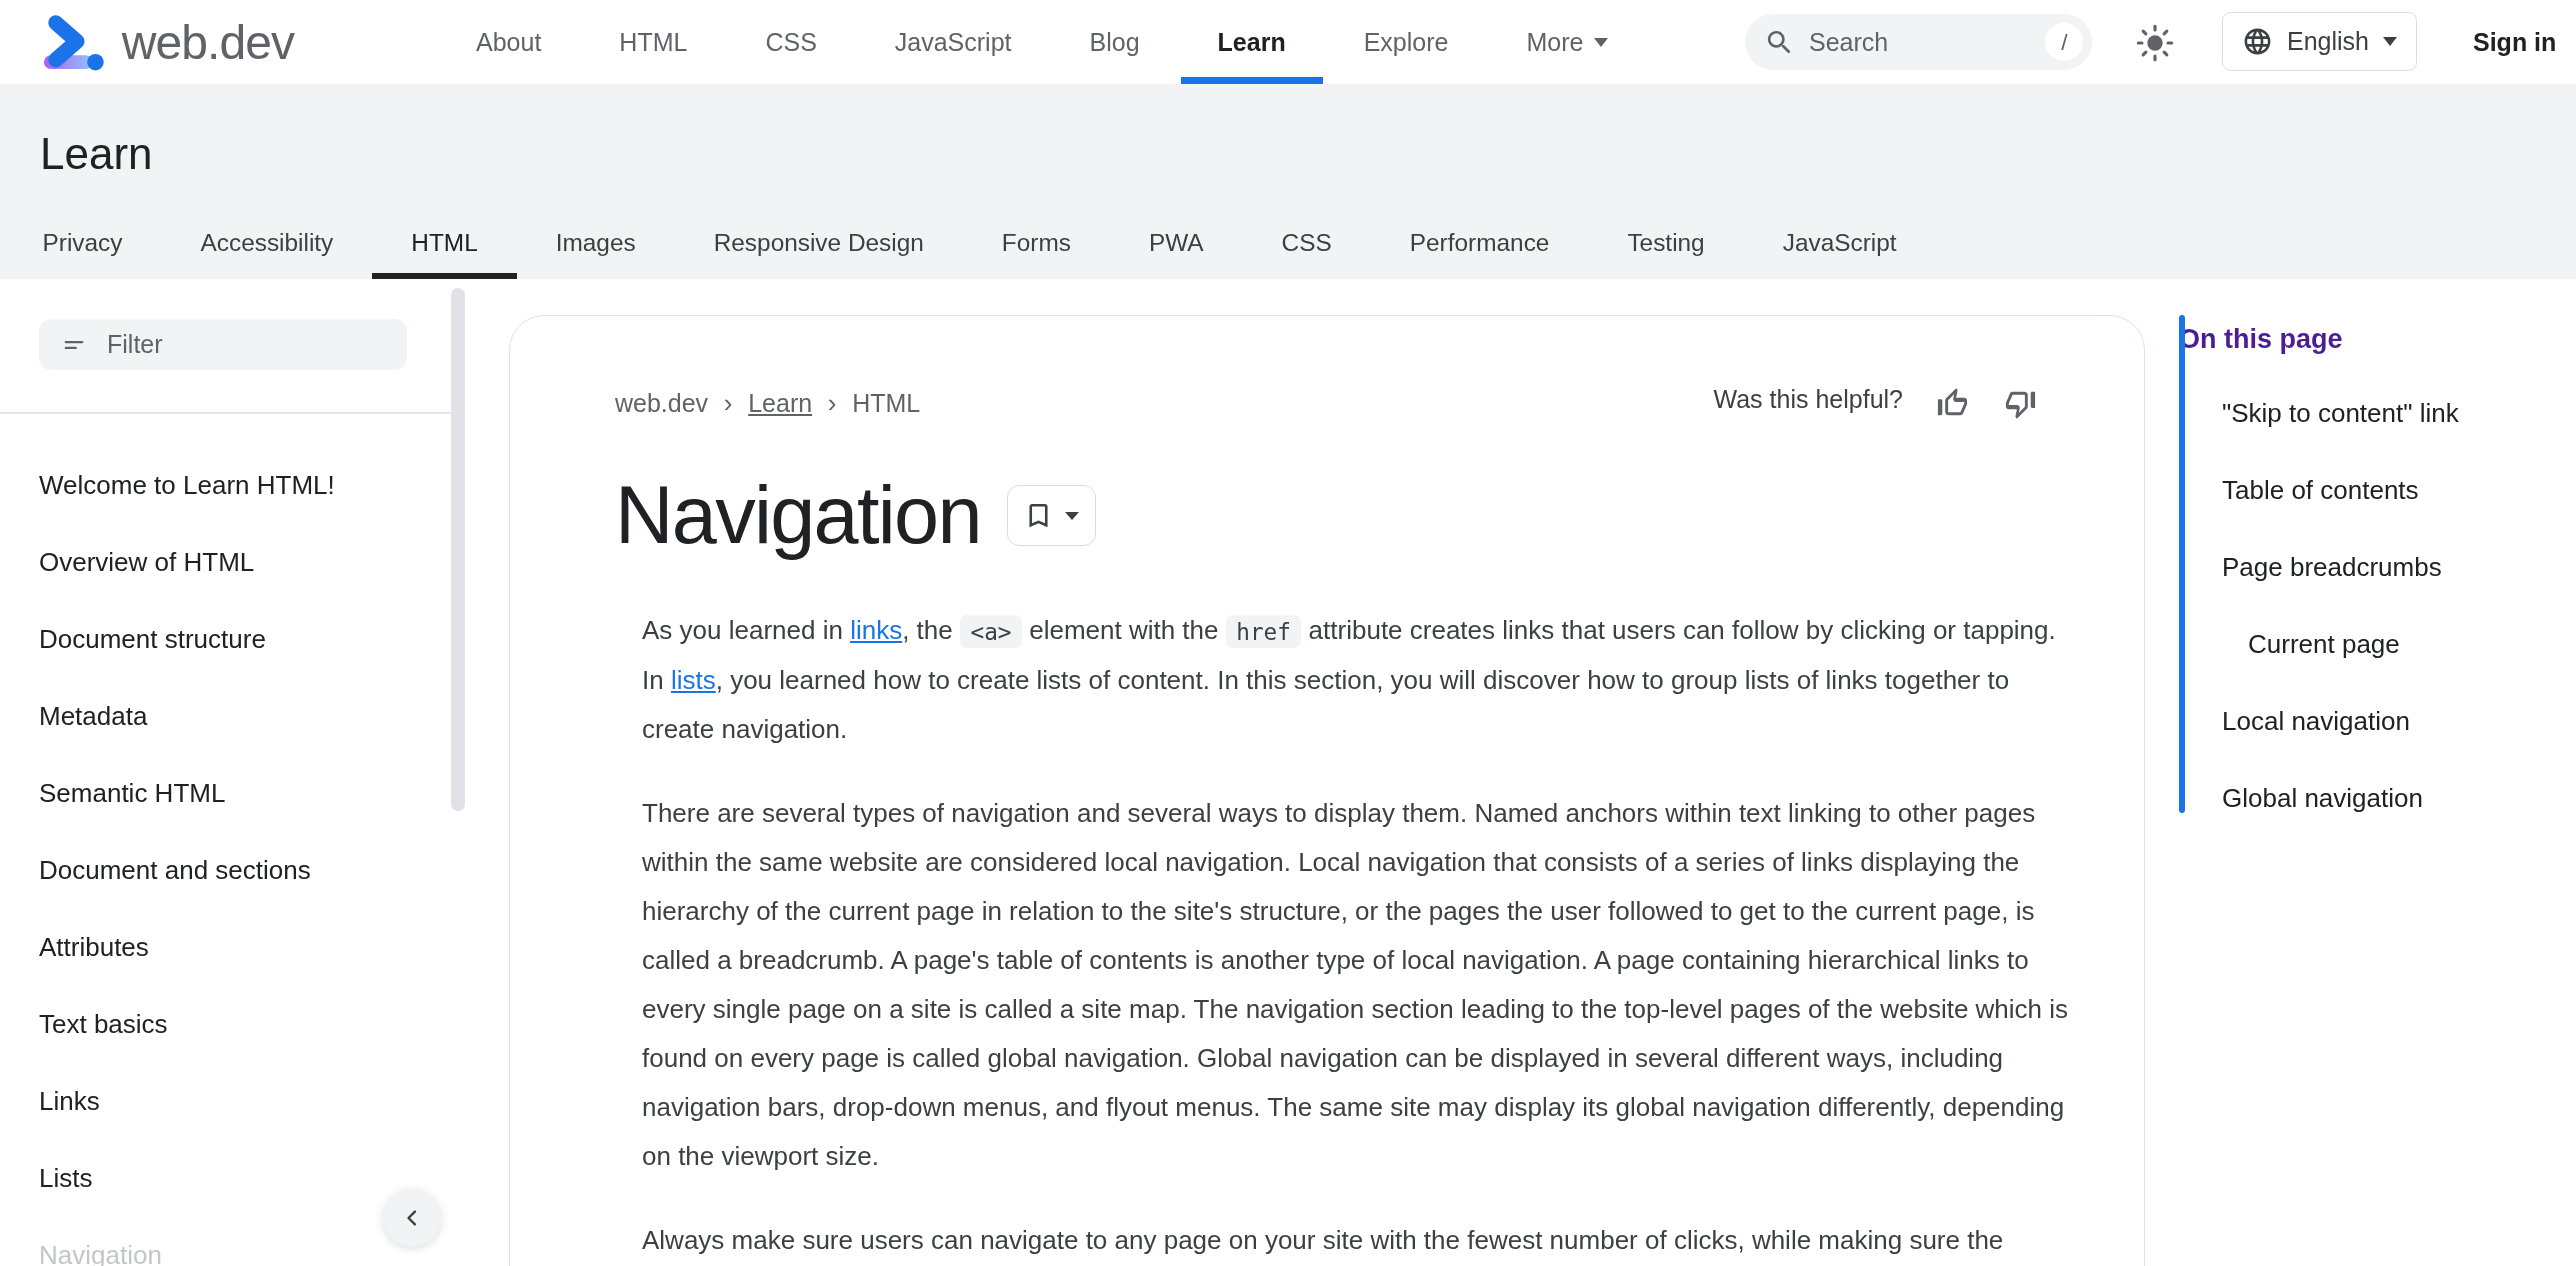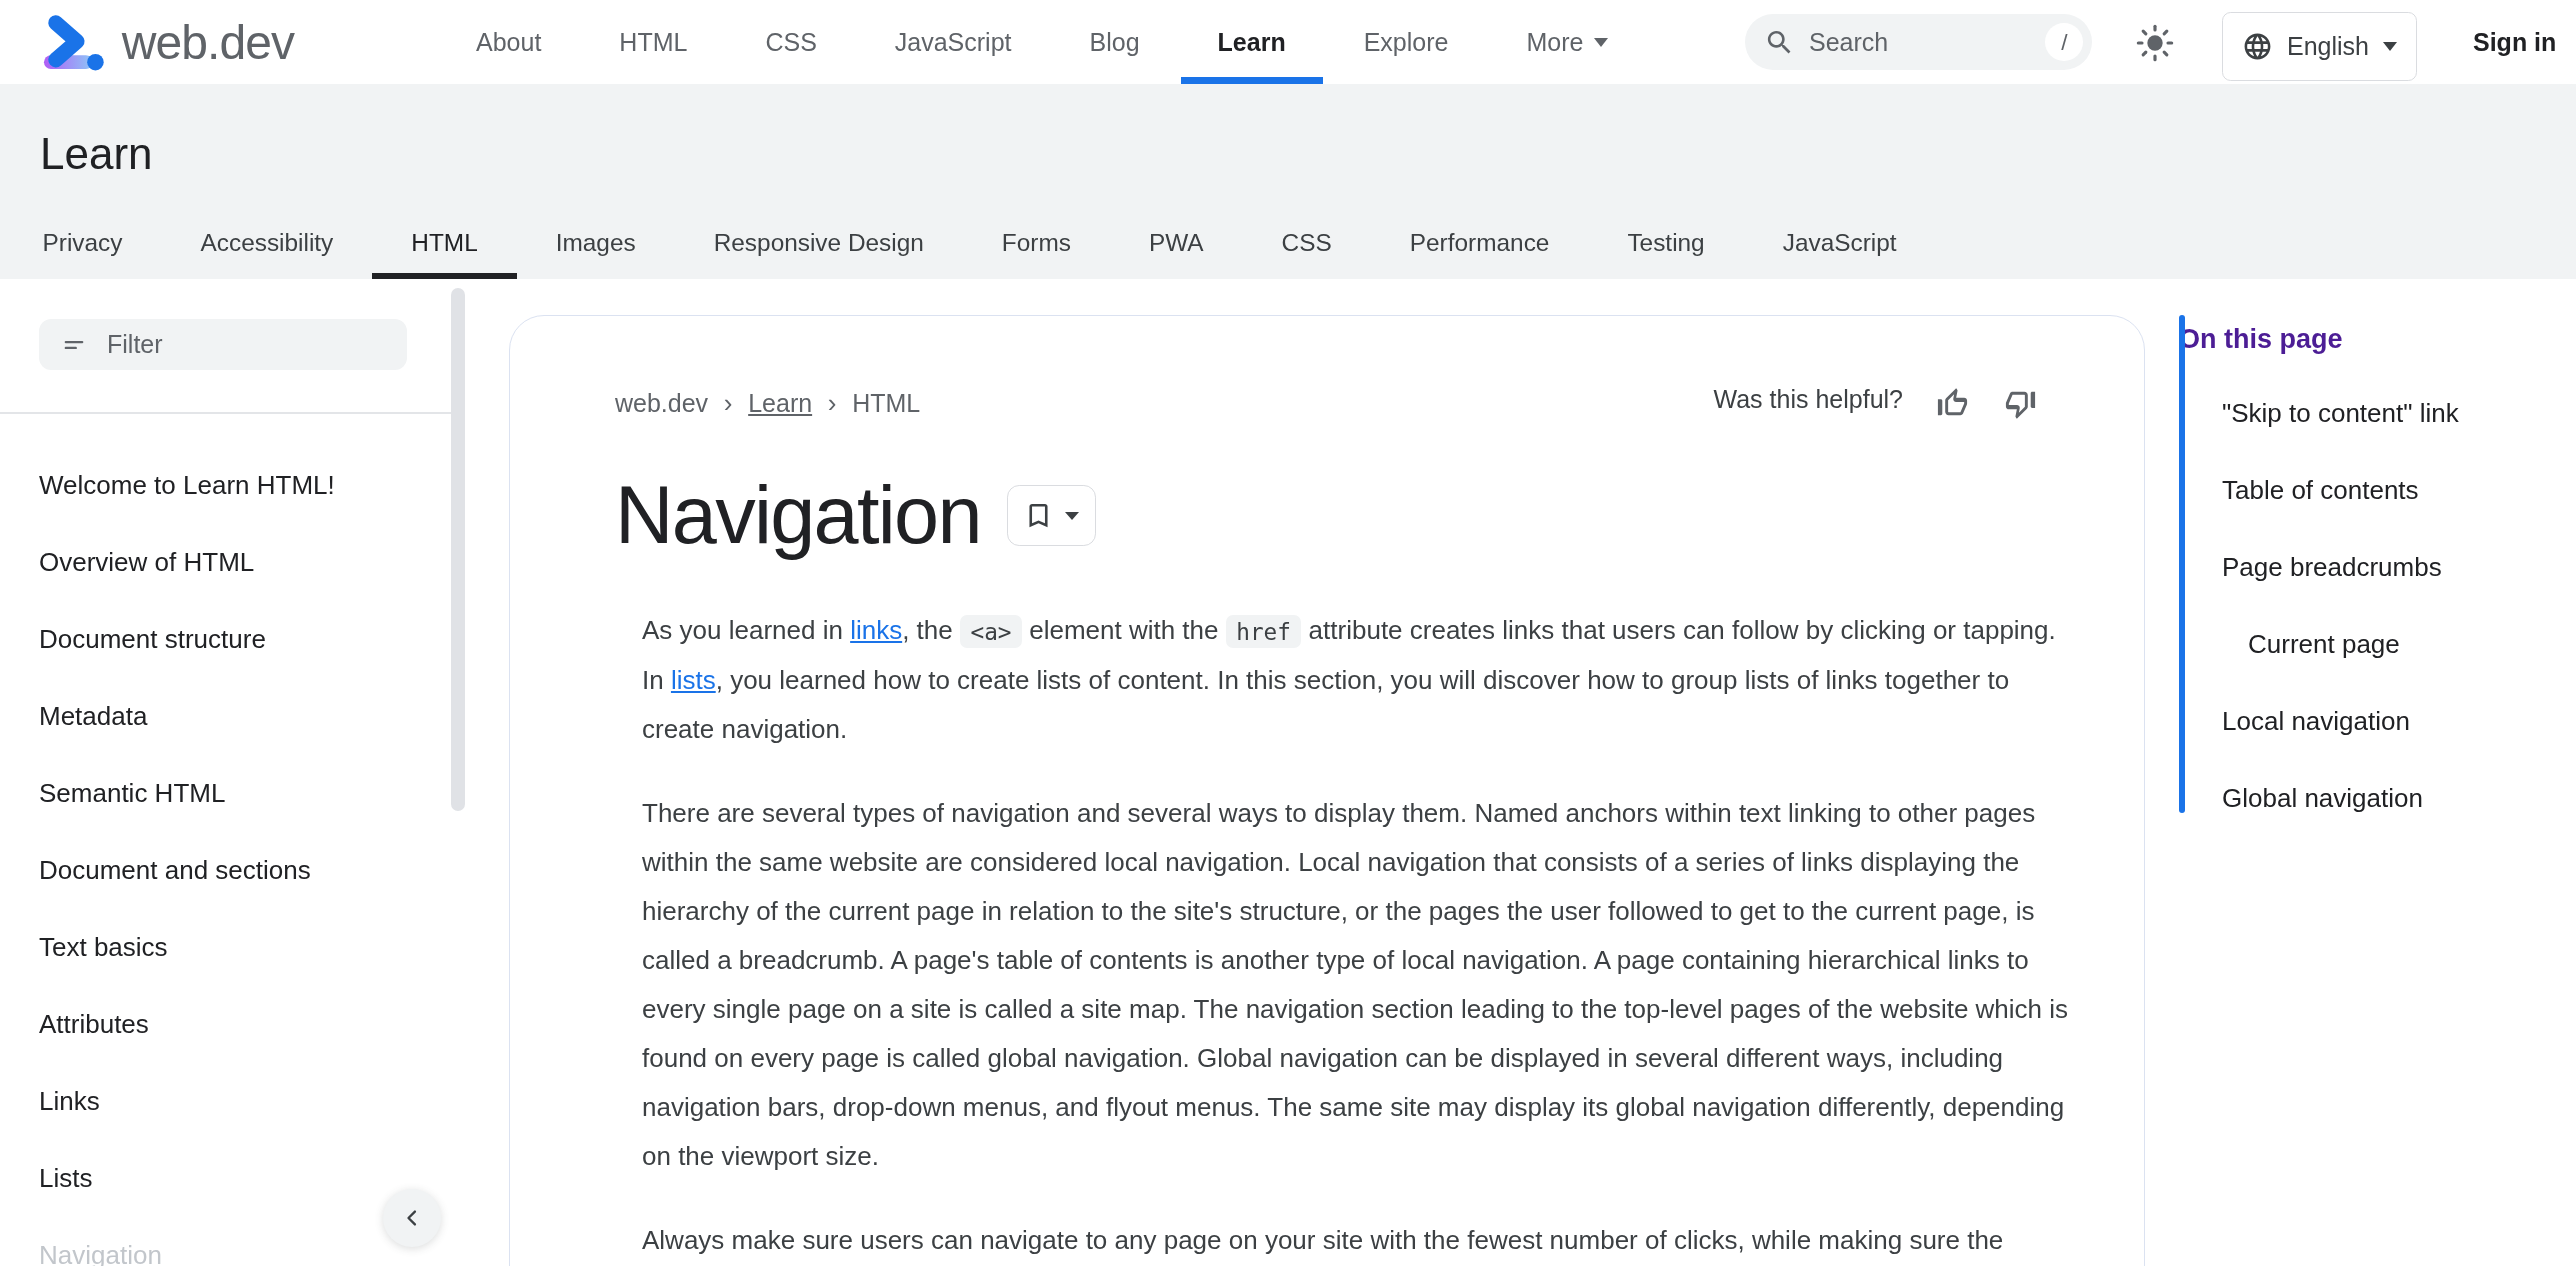--- a/index.html
+++ b/index.html
@@ -18,21 +18,21 @@
   .nav-item.active::after { content:""; position:absolute; left:-37px; right:-37px; bottom:0;
     height:7px; background:#1a73e8; }
   .caret { width:0; height:0; border-left:7.8px solid transparent; border-right:7.8px solid transparent;
     border-top:9.6px solid #5f6368; display:inline-block; }
   .search-pill { position:absolute; left:1745px; top:14px; width:347px; height:56px; border-radius:28px;
     background:#f1f3f4; display:flex; align-items:center; padding:0 8.7px 0 19px; cursor:text; }
   .search-pill .ph { font-size:25px; color:#5f6368; margin-left:14px; flex:1; }
   .slash-pill { width:38px; height:38px; border-radius:50%; background:#fff; display:flex;
     align-items:center; justify-content:center; font-size:22.7px; color:#5f6368; }
   .theme-btn { position:absolute; left:2135px; top:22.7px; width:40px; height:40px; cursor:pointer; }
-  .lang-btn { position:absolute; left:2222px; top:12.2px; height:69px; padding:0 19px;
+  .lang-btn { position:absolute; left:2222px; top:12.2px; height:59px; padding:0 19px;
     border:1.7px solid #dadce0; border-radius:8.7px; display:flex; align-items:center; gap:14px;
     cursor:pointer; background:#fff; }
   .lang-label { font-size:25px; color:#3c4043; }
   .signin { position:absolute; left:2473px; top:0; height:84px; display:flex; align-items:center;
     font-size:25px; font-weight:700; color:#202124; cursor:pointer; }
 
   
   .learn-band { position:absolute; left:0; top:84px; width:2576px; height:195px; background:#f1f3f4; }
   .learn-title { position:absolute; left:40px; top:45px; font-size:44px; font-weight:400; color:#202124; }
   .tabs { position:absolute; left:3.5px; bottom:0; display:flex; }
@@ -198,22 +198,22 @@
       <span class="filter-ph">Filter</span>
     </div>
     <div class="side-divider"></div>
     <div class="side-list">
         <div class="side-item">Welcome to Learn HTML!</div>
         <div class="side-item">Overview of HTML</div>
         <div class="side-item">Document structure</div>
         <div class="side-item">Metadata</div>
         <div class="side-item">Semantic HTML</div>
         <div class="side-item">Document and sections</div>
+        <div class="side-item">Attributes</div>
         <div class="side-item">Text basics</div>
-        <div class="side-item">Attributes</div>
         <div class="side-item">Links</div>
         <div class="side-item">Lists</div>
         <div class="side-item">Navigation</div>
       </div>
   </div>
   <div class="scrollbar-thumb"></div>
   <div class="collapse-btn">
     <span>
       <svg width="28" height="28" viewBox="0 0 24 24">
         <path d="M14.5 6.5 L9 12 L14.5 17.5" stroke="#3c4043" stroke-width="2" fill="none" stroke-linecap="round" stroke-linejoin="round"></path>

